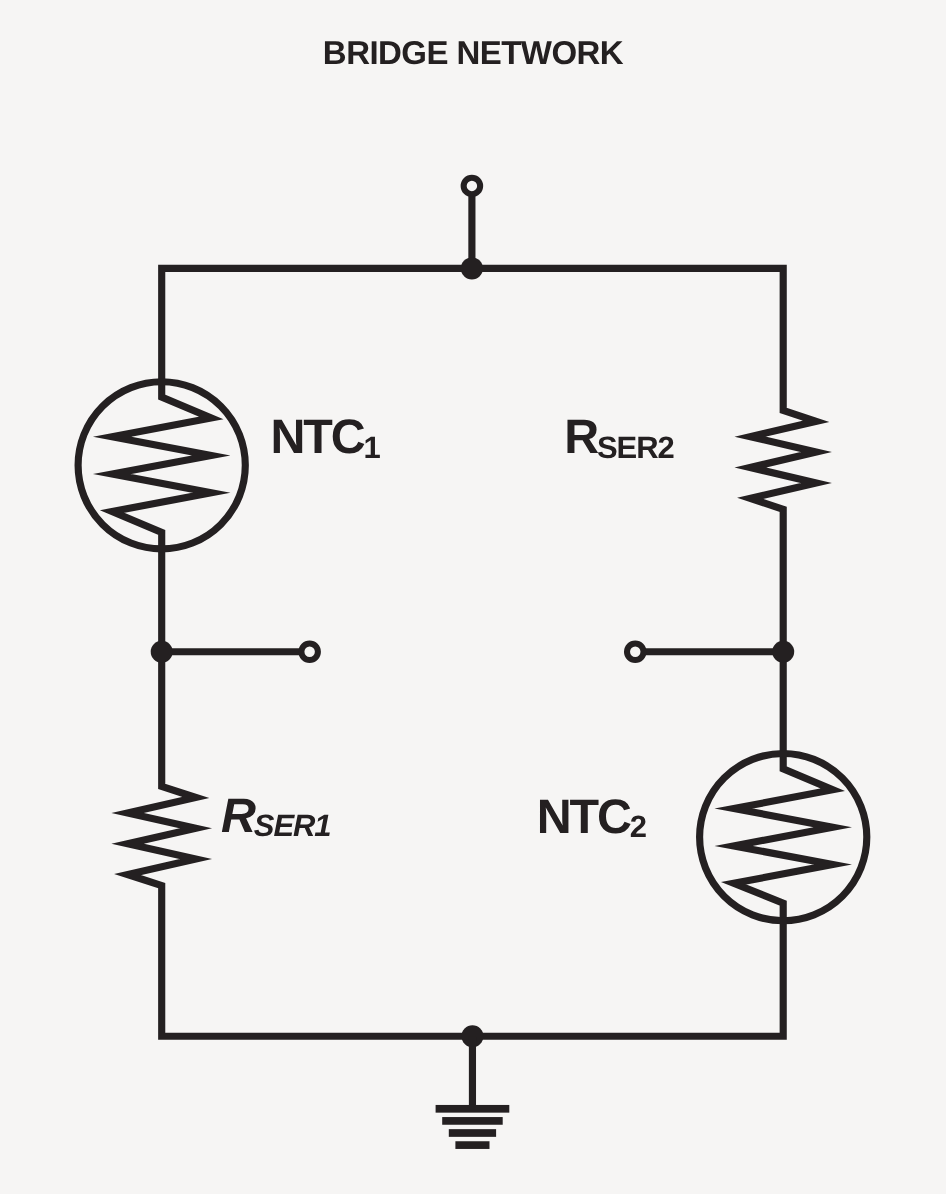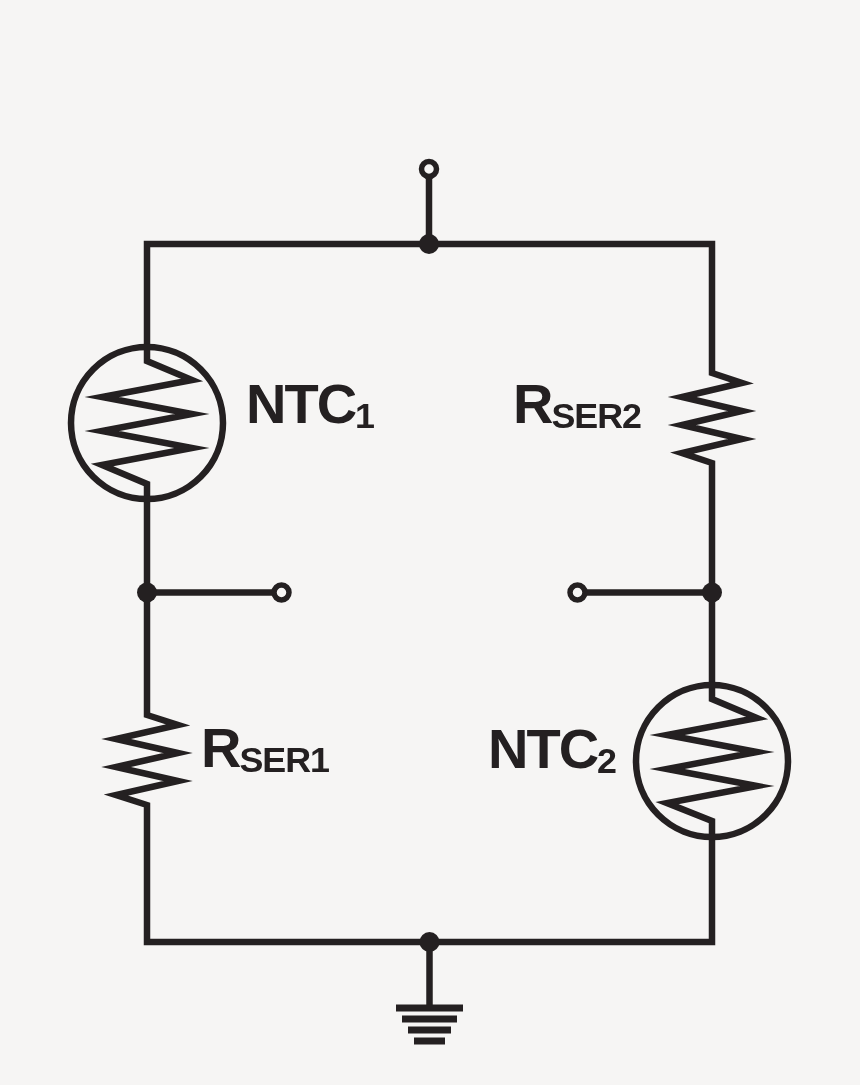--- a/index.html
+++ b/index.html
@@ -48,43 +48,44 @@
   }
   .ring {
     fill: var(--background);
     stroke: var(--ink);
     stroke-width: 5.5;
   }
   .dot { fill: var(--ink); stroke: none; }
   .bar { fill: var(--ink); stroke: none; }
   .comp-label {
     position: absolute;
-    font-size: 56px;
+    font-size: 44px;
     font-weight: bold;
     letter-spacing: -2px;
     line-height: 1;
     white-space: nowrap;
     color: var(--ink);
   }
   .comp-label .sub {
     font-size: 0.64em;
     letter-spacing: -1px;
     position: relative;
     top: 0.14em;
   }
   .label-ntc1  { left: 246px; top: 376px; }
   .label-rser2 { left: 513px; top: 376px; text-align: center; }
-  .label-rser1 { left: 201px; top: 720px; }
+  .label-rser1 { left: 201px; top: 720px; font-style: italic; }
   .label-ntc2  { left: 488px; top: 721px; }
 </style>
 </head>
 <body>
 
 <div class="canvas">
 
+  <div class="title">BRIDGE NETWORK</div>
 
   <svg class="circuit-svg" viewBox="0 0 860 1085" xmlns="http://www.w3.org/2000/svg" aria-hidden="true">
 
     <path class="wire" d="
       M147,244 L712,244
       L712,373 L742,383 L682,397 L742,411 L682,425 L742,439 L682,453 L712,463
       L712,699 L757,718 L667,735 L757,752 L667,769 L757,786 L667,803 L712,821
       L712,942 L147,942
       L147,805 L116,795 L178,781 L116,767 L178,753 L116,739 L178,725 L147,715
       L147,484 L102,465 L192,448 L102,431 L192,414 L102,397 L192,380 L147,361

